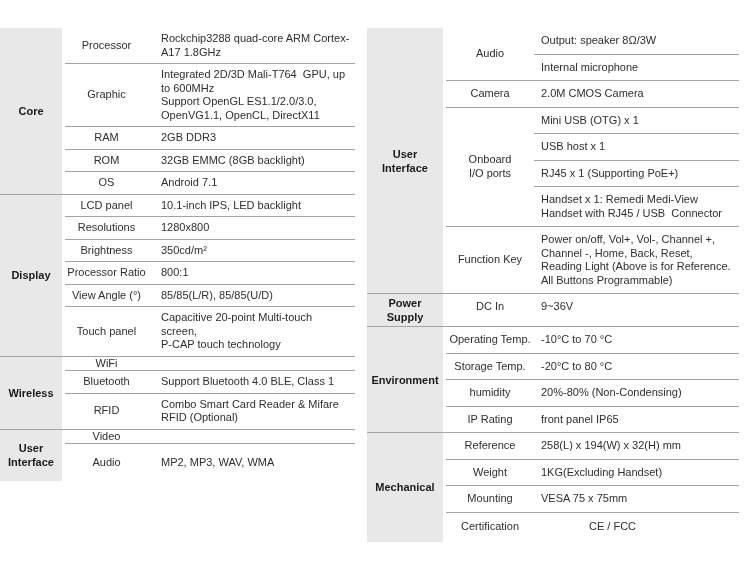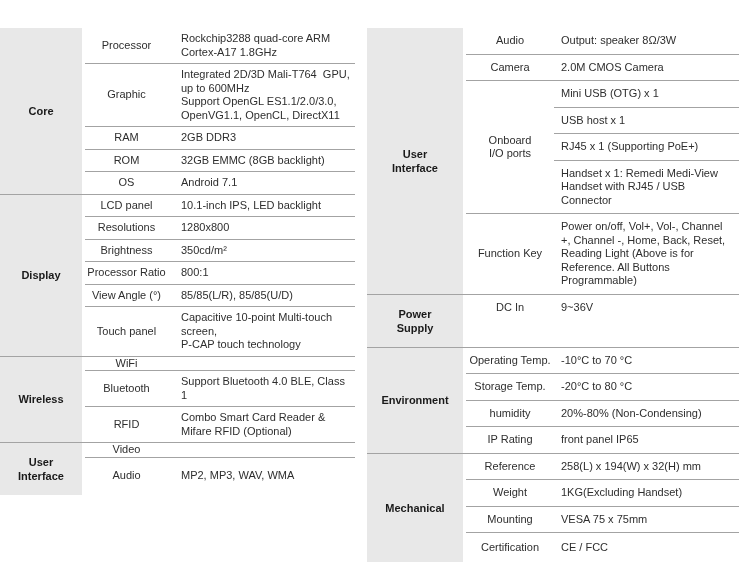--- a/index.html
+++ b/index.html
@@ -13,21 +13,21 @@
   .table-left{left:0;width:355px;}
   .table-right{left:367px;width:372px;}
 
   .section{display:flex;align-items:stretch;}
   .section + .section{border-top:1px solid var(--divider,#a3a3a3);}
 
   .cat-cell{
     background:var(--cat-bg,#e8e8e8);
     display:flex;align-items:center;justify-content:center;
     text-align:center;font-weight:bold;color:#1a1a1a;
-    flex-shrink:0;padding:12px;line-height:14px;
+    flex-shrink:0;padding:2px;line-height:14px;
   }
   .table-left .cat-cell{width:58px;margin-right:3px;}
   .table-right .cat-cell{width:72px;margin-right:3px;}
 
   .rows{flex:1;display:flex;flex-direction:column;}
   .row{display:flex;align-items:center;}
   .row + .row{border-top:1px solid var(--divider,#a3a3a3);}
 
   .label-cell{
     flex-shrink:0;text-align:center;line-height:13.5px;
@@ -39,21 +39,21 @@
   .values{flex:1;display:flex;flex-direction:column;justify-content:flex-start;}
   .value-cell{
     white-space:pre-wrap;line-height:13.5px;
     padding:4px 4px 4px 13px;
   }
   .table-right .value-cell{padding:6px 4px 6px 7px;}
   .value-cell + .value-cell{border-top:1px solid var(--divider,#a3a3a3);}
 
   
   .table-left  .section:last-child .row:last-child{min-height:37px;}
-  .table-right .section:last-child .row:last-child{min-height:29px;}
+  .table-right .section:last-child .row:last-child{min-height:29px;gap:48px;}
 </style>
 </head>
 <body style="background: rgb(255, 255, 255); color: rgb(46, 46, 46);">
 
 <div class="page">
   <div class="spec-table table-left">
       <div class="section">
         <div class="cat-cell">Core</div>
         <div class="rows">
           <div class="row">
@@ -118,21 +118,21 @@
           </div>
           <div class="row">
             <div class="label-cell">View Angle (°)</div>
             <div class="values">
               <div class="value-cell">85/85(L/R), 85/85(U/D)</div>
             </div>
           </div>
           <div class="row">
             <div class="label-cell">Touch panel</div>
             <div class="values">
-              <div class="value-cell">Capacitive 10-point Multi-touch screen,
+              <div class="value-cell">Capacitive 20-point Multi-touch screen,
 P-CAP touch technology</div>
             </div>
           </div>
         </div>
       </div>
       <div class="section">
         <div class="cat-cell">Wireless</div>
         <div class="rows">
           <div class="row">
             <div class="label-cell">WiFi</div>
@@ -167,20 +167,21 @@
       </div>
     </div>
   <div class="spec-table table-right">
       <div class="section">
         <div class="cat-cell">User Interface</div>
         <div class="rows">
           <div class="row">
             <div class="label-cell">Audio</div>
             <div class="values">
               <div class="value-cell">Output: speaker 8Ω/3W</div>
+              <div class="value-cell">Internal microphone</div>
             </div>
           </div>
           <div class="row">
             <div class="label-cell">Camera</div>
             <div class="values">
               <div class="value-cell">2.0M CMOS Camera</div>
             </div>
           </div>
           <div class="row">
             <div class="label-cell">Onboard

